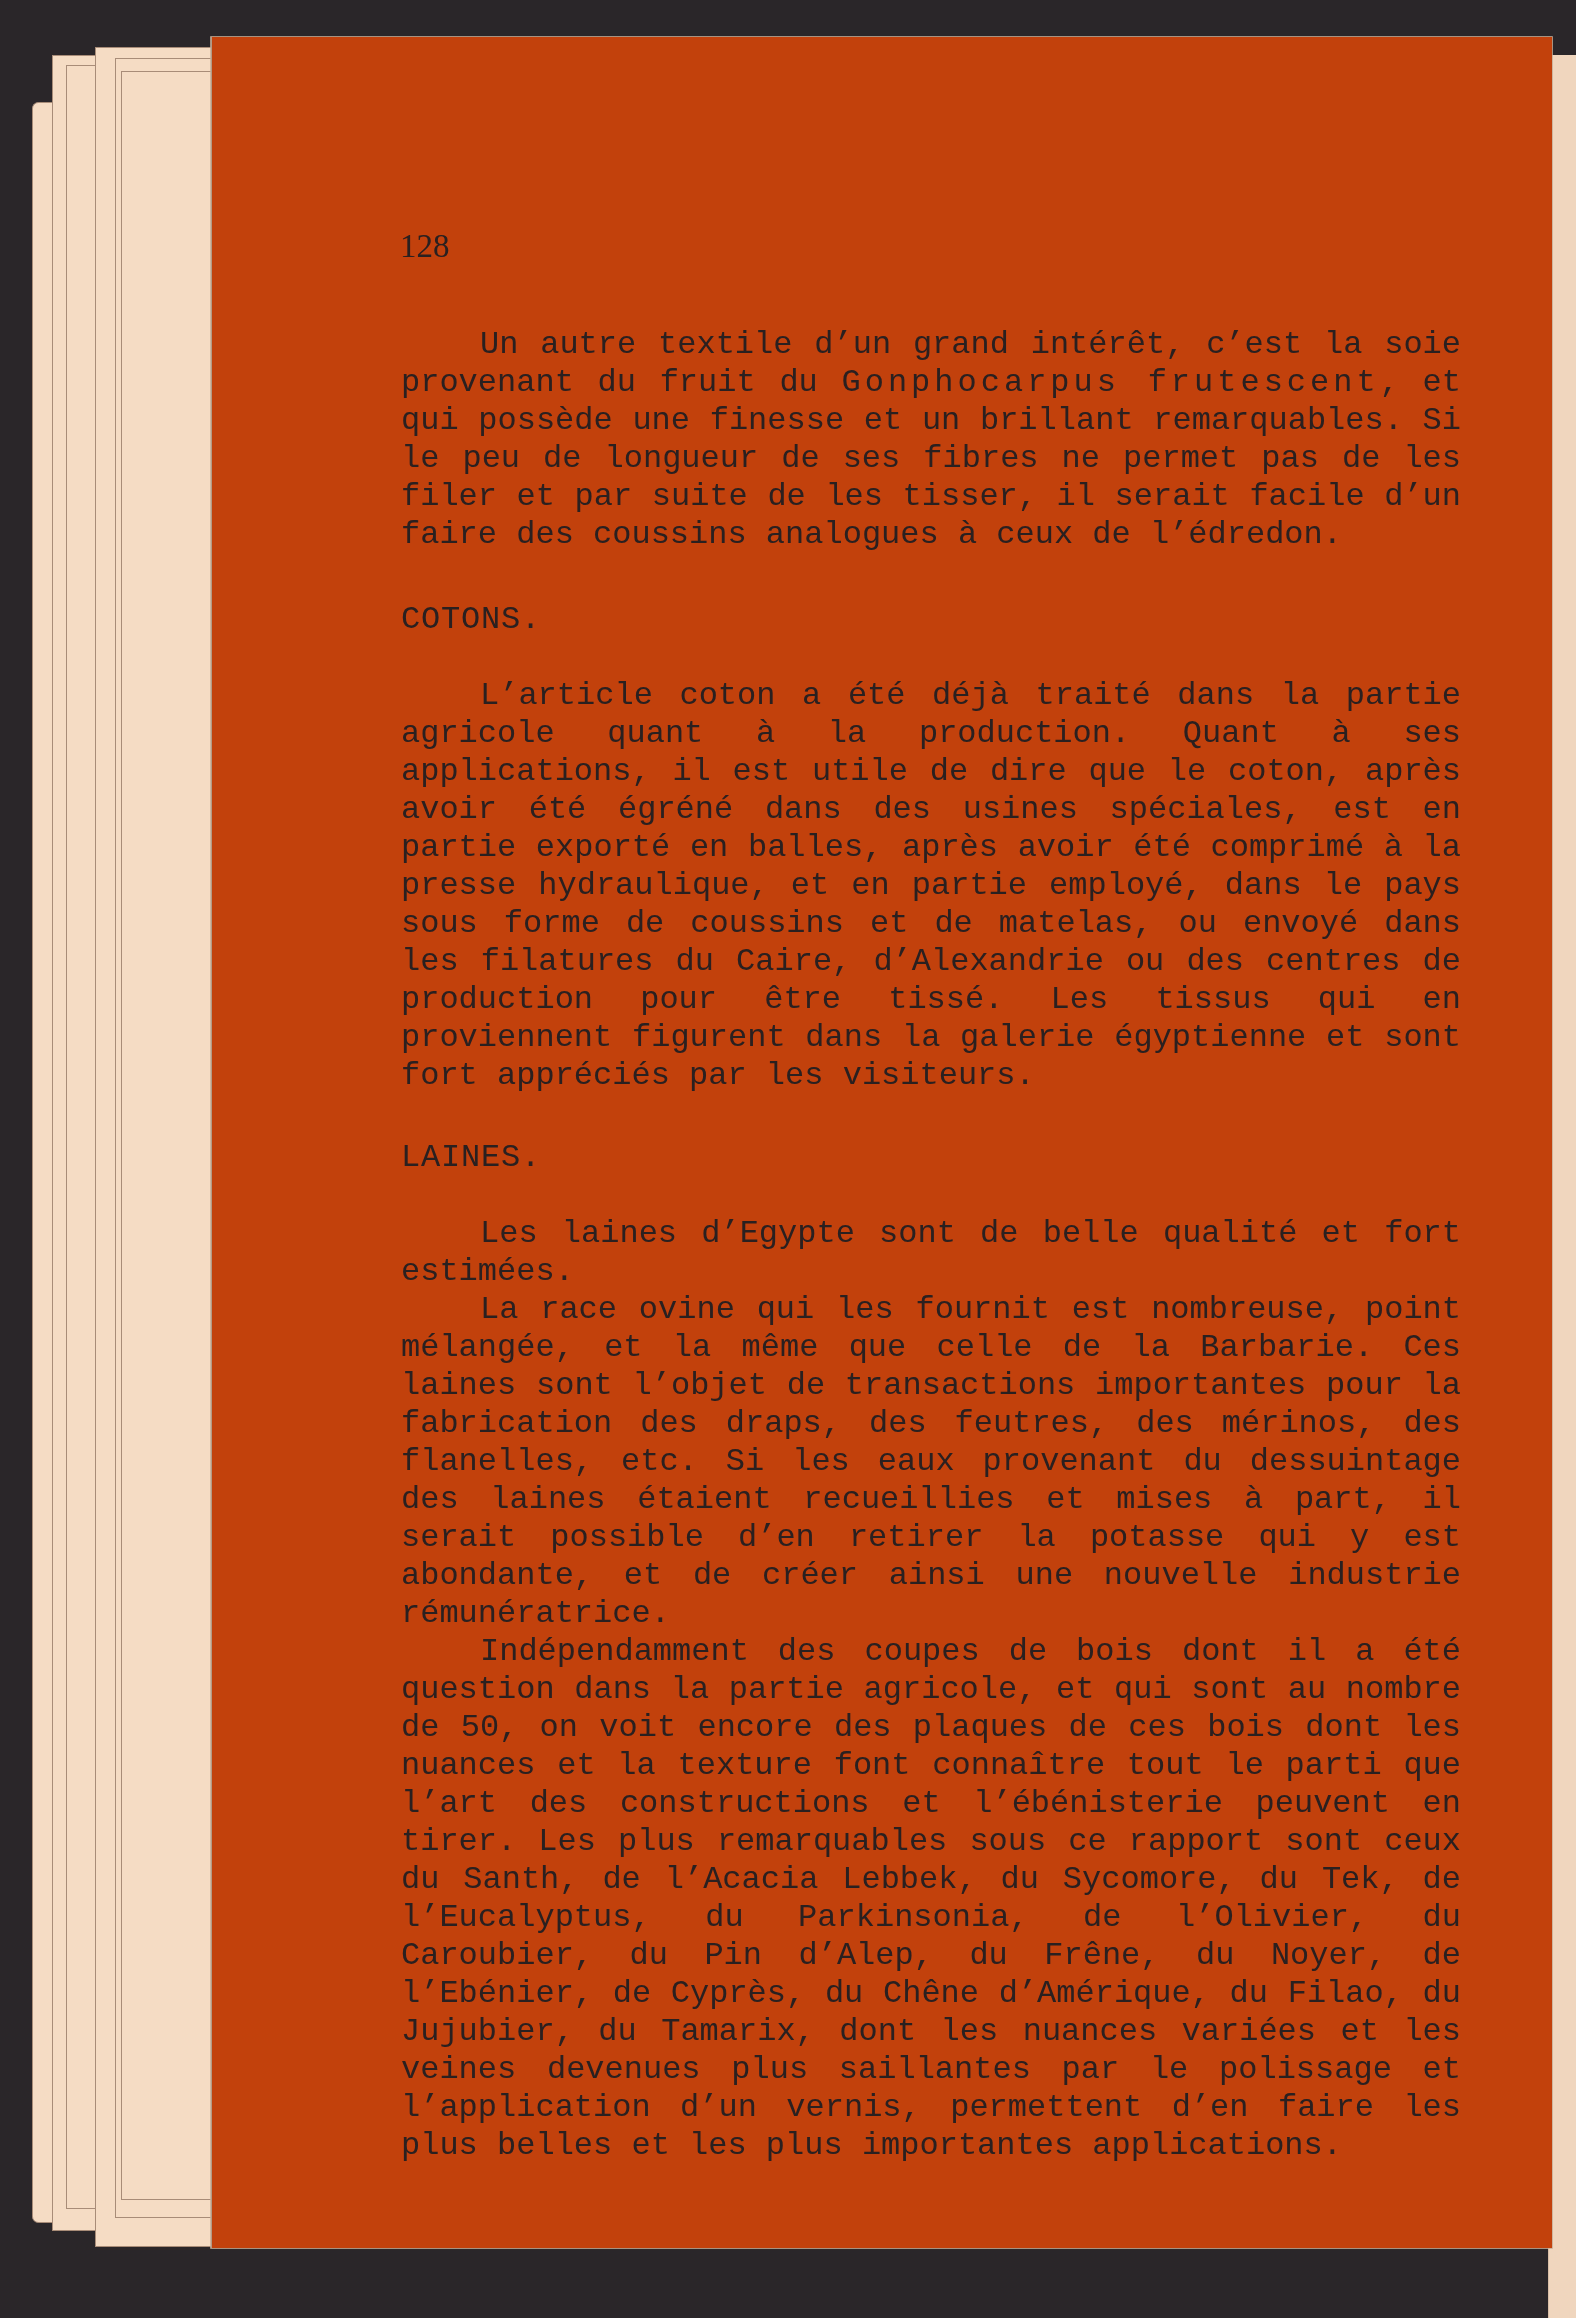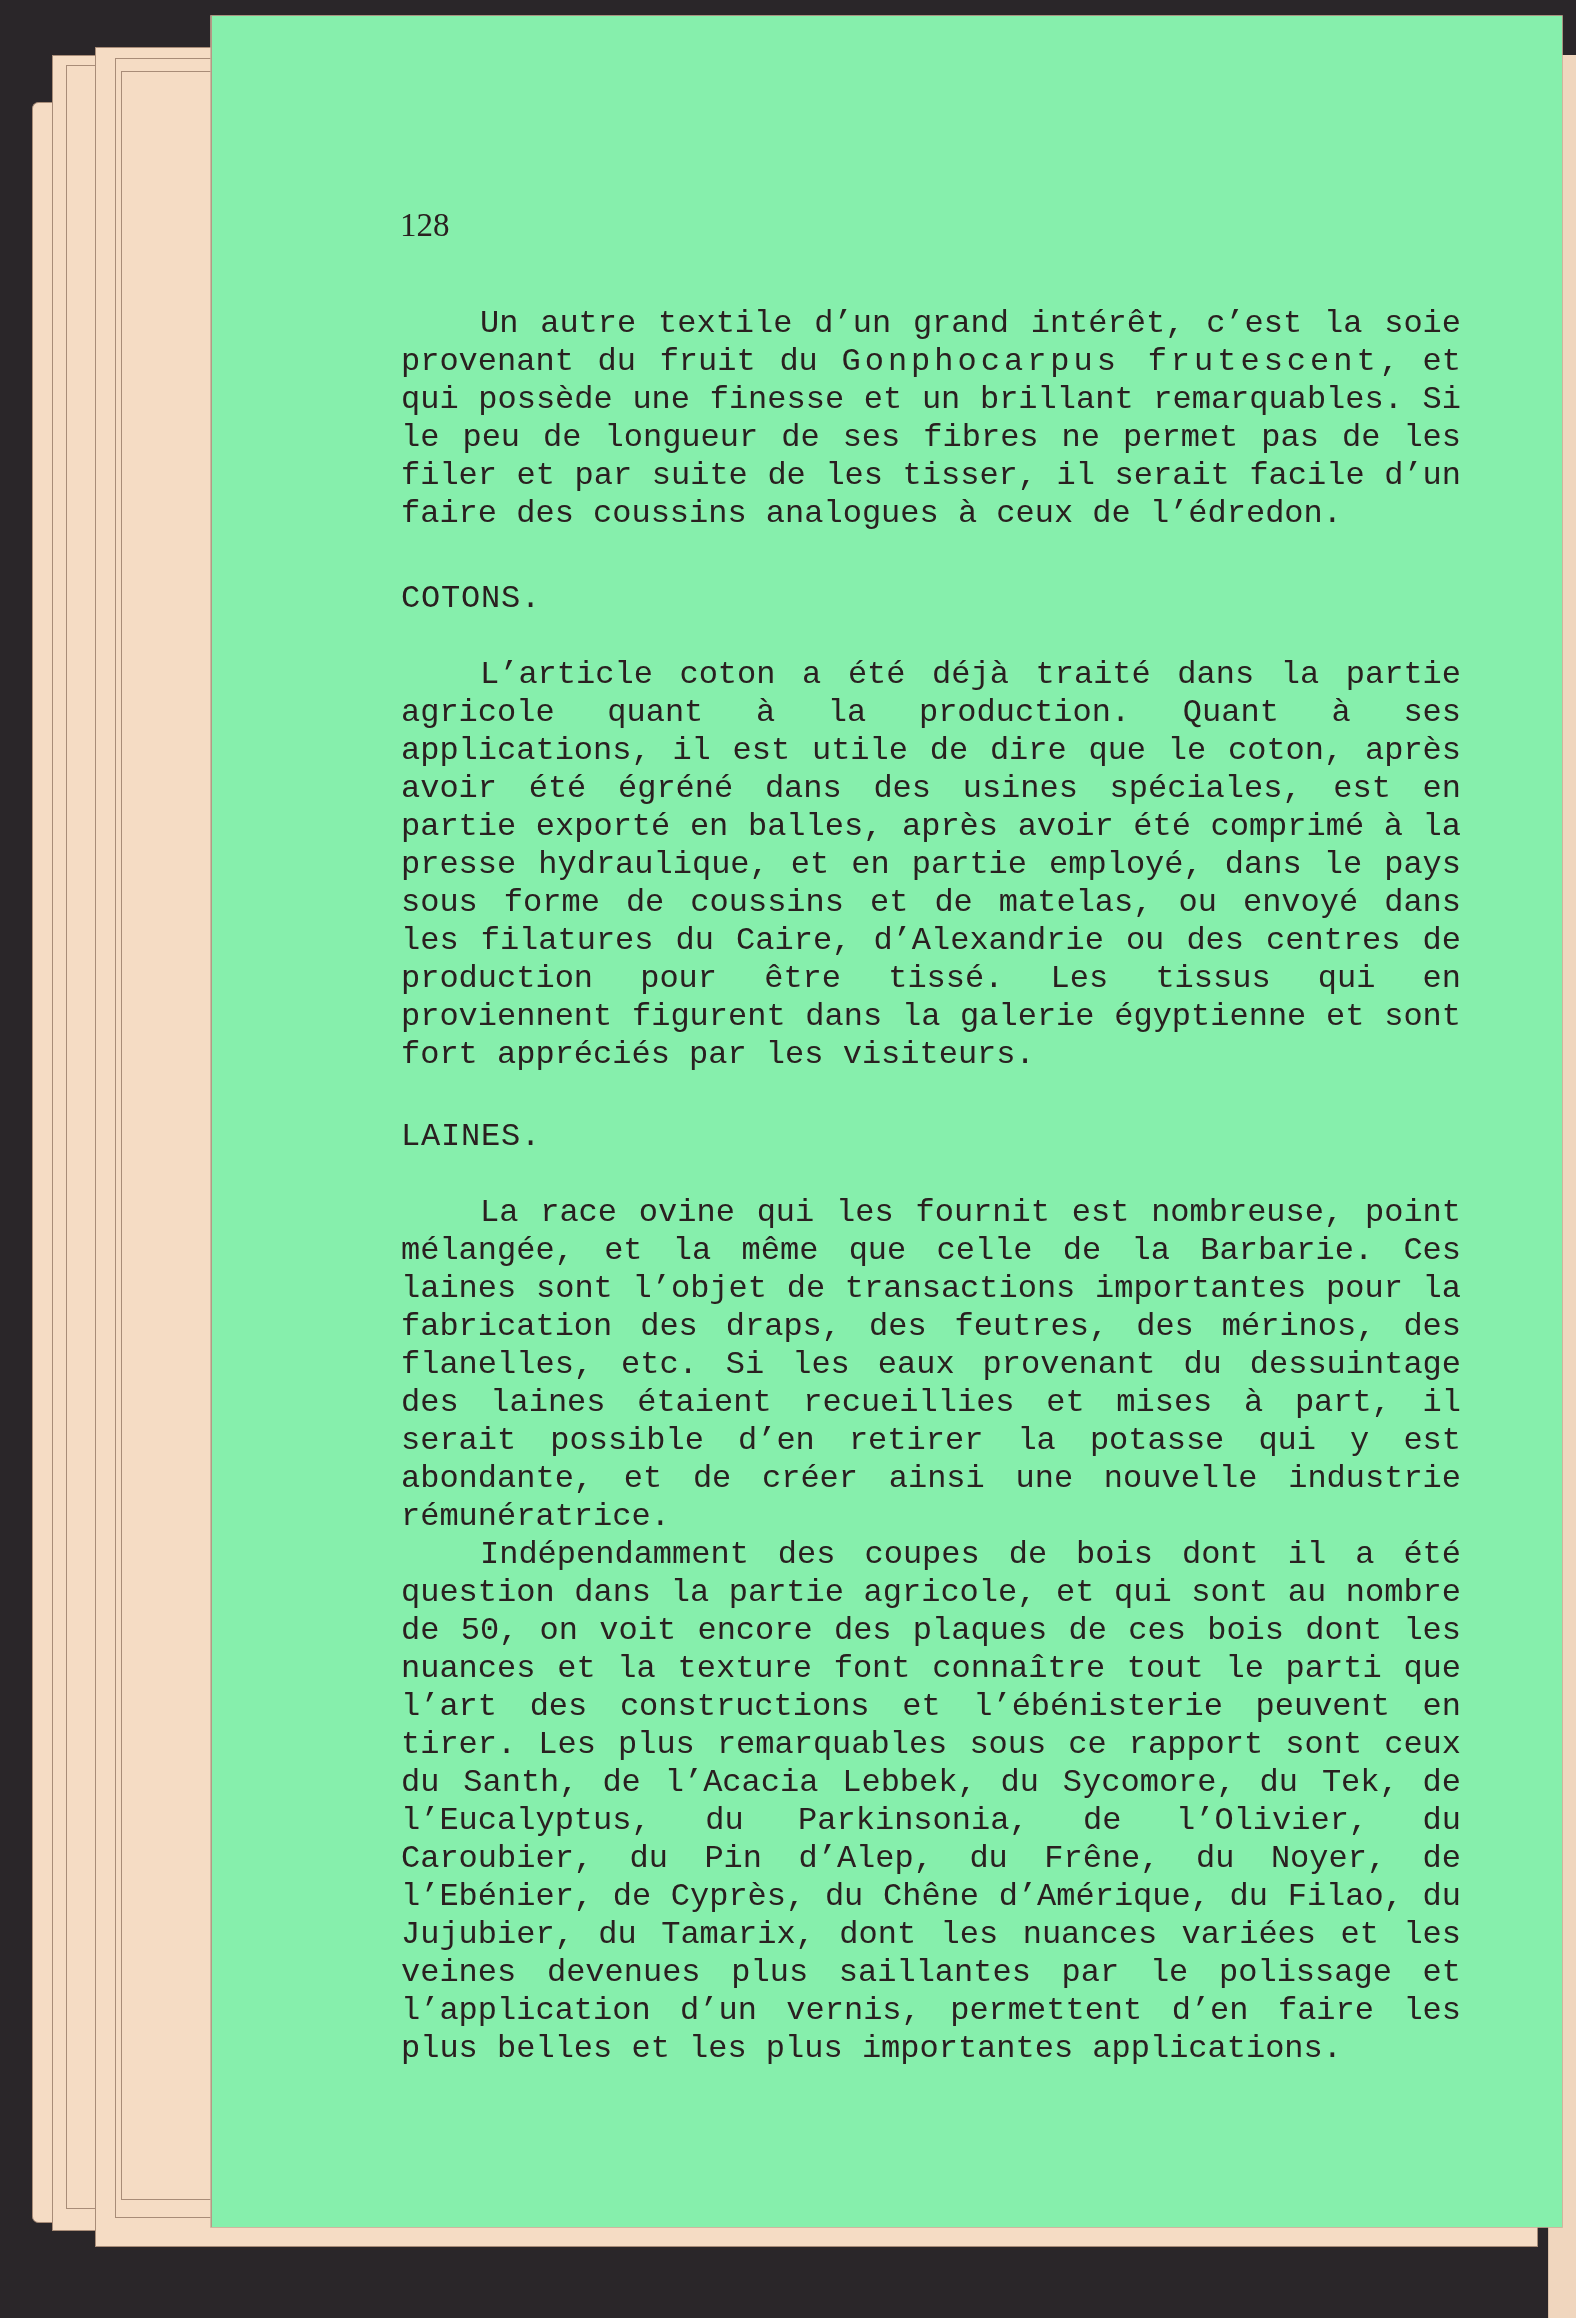--- a/index.html
+++ b/index.html
@@ -10,25 +10,24 @@
       font-family: "Liberation Serif", "DejaVu Serif", serif;
     }
     .stack { position: absolute; background: #f5dcc4; border: 1.6px solid #a88c78; box-sizing: border-box; }
     .s1 { left: 32px;  top: 102px; width: 1498px; height: 2121px; border-radius: 6.3px; }
     .s2 { left: 52px;  top: 55px;  width: 1482px; height: 2176px; }
     .s3 { left: 66px;  top: 65px;  width: 1466px; height: 2144px; }
     .s4 { left: 95px; top: 47px;  width: 1443px; height: 2200px; }
     .s5 { left: 115px; top: 58px;  width: 1419px; height: 2160px; }
     .s6 { left: 121px; top: 71px;  width: 1411px; height: 2129px; }
     .page {
-      position: absolute; left: 211px; top: 16px; width: 1340px; height: 2211px;
-      background: #86efac;
+      position: absolute; left: 211px; top: 37px; width: 1340px; height: 2211px;
+      background: #c2410c;
       border-left: 1.6px solid #b39a86;
       box-shadow: 0 0 0 0.8px #c7ad96;
-      padding-left: 10px;
     }
     .right-edge { position: absolute; right: 0; top: 55px; width: 28px; height: 2263px; background: #f0d6be; border-left: 1.6px solid #d9bea6; }
     .text {
       position: absolute; left: 189px; top: 0; width: 1060px;
       color: #2a2020;
       font-size: 32px; line-height: 38px; font-family: Liberation Mono, monospace;
     }
     .pageno { position: absolute; left: 188px; top: 191px; font-size: 33px; color: #2a2020; }
     p { margin: 0; text-align: justify; }
     p.indent { text-indent: 79px; }
@@ -52,18 +51,19 @@
 <div class="page">
   <div class="pageno">128</div>
 
   <div class="text">
     <p class="indent" style="margin-top:289px;"><span>Un autre textile d’un grand intérêt, c’est la soie provenant du fruit du </span><span class="spaced">Gonphocarpus frutescent</span><span>, et qui possède une finesse et un brillant remarquables. Si le peu de longueur de ses fibres ne permet pas de les filer et par suite de les tisser, il serait facile d’un faire des coussins analogues à ceux de l’édredon.</span></p>
 
     <h2 style="margin-top:47px; margin-bottom:38px;">COTONS.</h2>
     <p class="indent">L’article coton a été déjà traité dans la partie agricole quant à la production. Quant à ses applications, il est utile de dire que le coton, après avoir été égréné dans des usines spéciales, est en partie exporté en balles, après avoir été comprimé à la presse hydraulique, et en partie employé, dans le pays sous forme de coussins et de matelas, ou envoyé dans les filatures du Caire, d’Alexandrie ou des centres de production pour être tissé. Les tissus qui en proviennent figurent dans la galerie égyptienne et sont fort appréciés par les visiteurs.</p>
 
     <h2 style="margin-top:44px; margin-bottom:38px;">LAINES.</h2>
+    <p class="indent">Les laines d’Egypte sont de belle qualité et fort estimées.</p>
     <p class="indent">La race ovine qui les fournit est nombreuse, point mélangée, et la même que celle de la Barbarie. Ces laines sont l’objet de transactions importantes pour la fabrication des draps, des feutres, des mérinos, des flanelles, etc. Si les eaux provenant du dessuintage des laines étaient recueillies et mises à part, il serait possible d’en retirer la potasse qui y est abondante, et de créer ainsi une nouvelle industrie rémunératrice.</p>
 
     <p class="indent">Indépendamment des coupes de bois dont il a été question dans la partie agricole, et qui sont au nombre de 50, on voit encore des plaques de ces bois dont les nuances et la texture font connaître tout le parti que l’art des constructions et l’ébénisterie peuvent en tirer. Les plus remarquables sous ce rapport sont ceux du Santh, de l’Acacia Lebbek, du Sycomore, du Tek, de l’Eucalyptus, du Parkinsonia, de l’Olivier, du Caroubier, du Pin d’Alep, du Frêne, du Noyer, de l’Ebénier, de Cyprès, du Chêne d’Amérique, du Filao, du Jujubier, du Tamarix, dont les nuances variées et les veines devenues plus saillantes par le polissage et l’application d’un vernis, permettent d’en faire les plus belles et les plus importantes applications.</p>
   </div>
 </div>
 
 
 </body></html>

